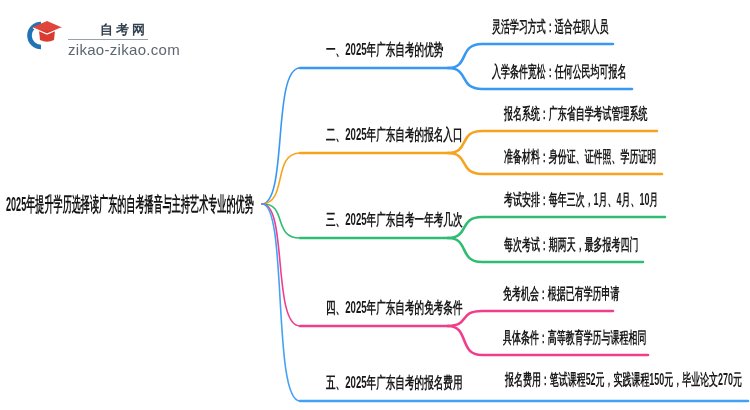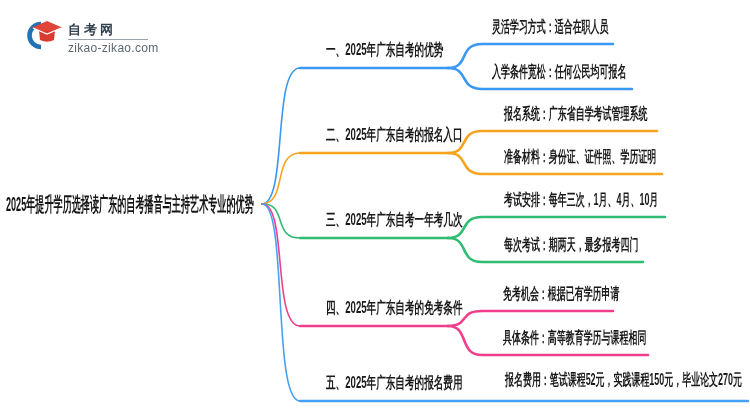--- a/index.html
+++ b/index.html
@@ -4,24 +4,24 @@
 <style>
   html,body{margin:0;padding:0;background:#fff;}
   .stage{
     position:relative;width:750px;height:410px;background:#ffffff;
     overflow:hidden;font-family:"Liberation Sans",sans-serif;
   }
   .lines{position:absolute;left:0;top:0;}
   
   .logo{position:absolute;left:26px;top:20px;display:flex;align-items:flex-start;cursor:pointer;}
   .logo-icon{width:38px;height:30px;margin-right:4px;}
-  .logo-text{width:80px;text-align:left;margin-top:2px;}
+  .logo-text{width:80px;text-align:right;margin-top:2px;}
   .logo-name{font-size:13px;font-weight:bold;color:#33404e;letter-spacing:3px;line-height:15px;white-space:nowrap;}
   .logo-divider{border-top:1px solid #9aa3ab;margin:2px 0 1px 0;}
-  .logo-url{font-size:12px;color:#5c6770;letter-spacing:.3px;white-space:nowrap;}
+  .logo-url{font-size:15px;color:#5c6770;letter-spacing:.3px;white-space:nowrap;}
   
   .root-title{
     position:absolute;left:6px;top:191px;height:26px;line-height:26px;
     font-size:20px;font-weight:bold;color:#141414;white-space:nowrap;
     transform:scaleX(.455);transform-origin:0 50%;
   }
   
   .node-label{
     position:absolute;height:22px;line-height:22px;font-size:16px;font-weight:700;
     color:#1a1a1a;white-space:nowrap;transform:scaleX(.60);transform-origin:0 50%;

